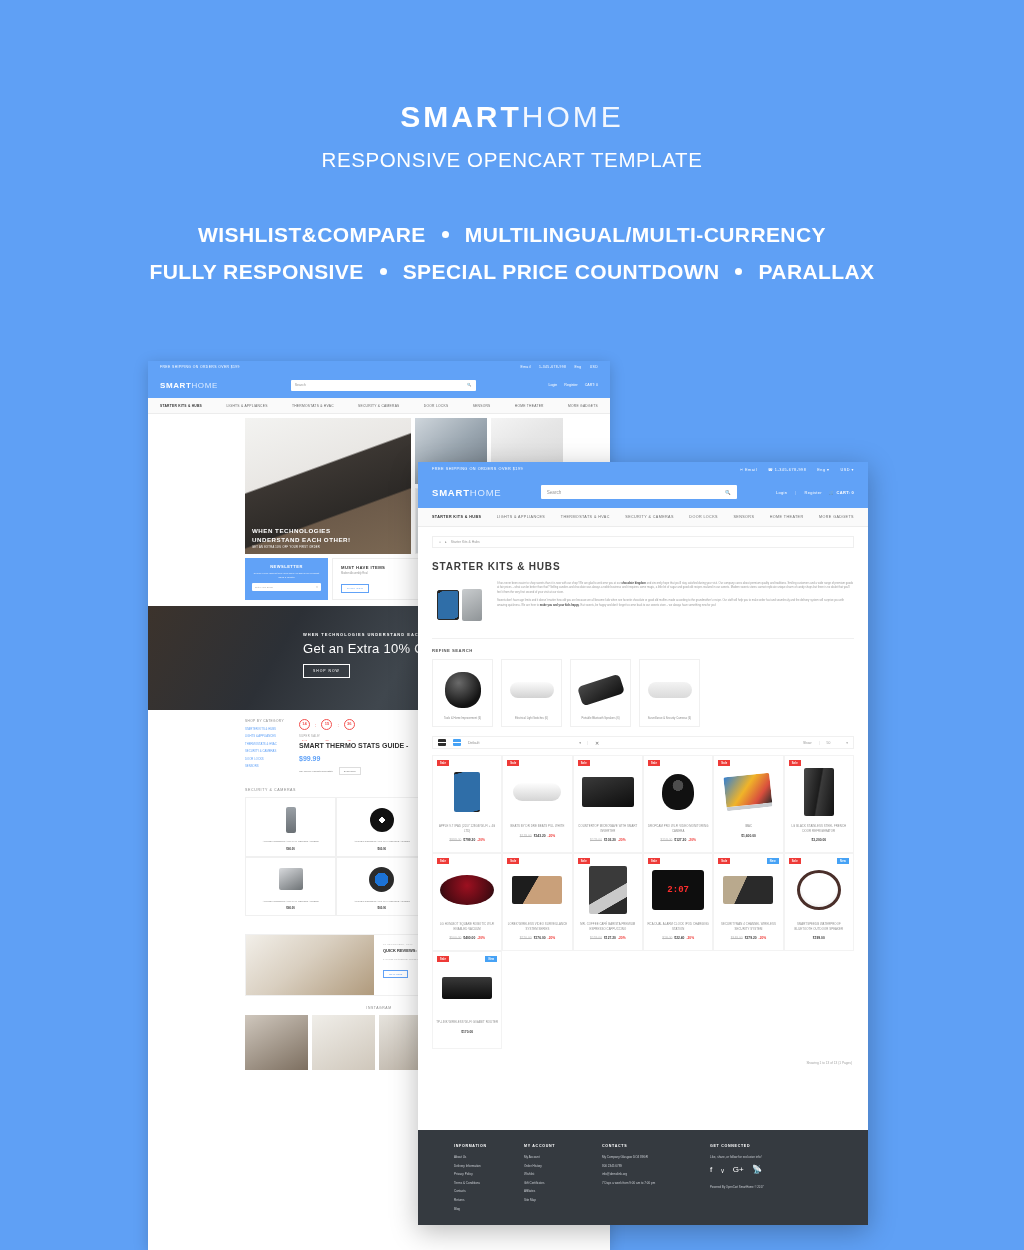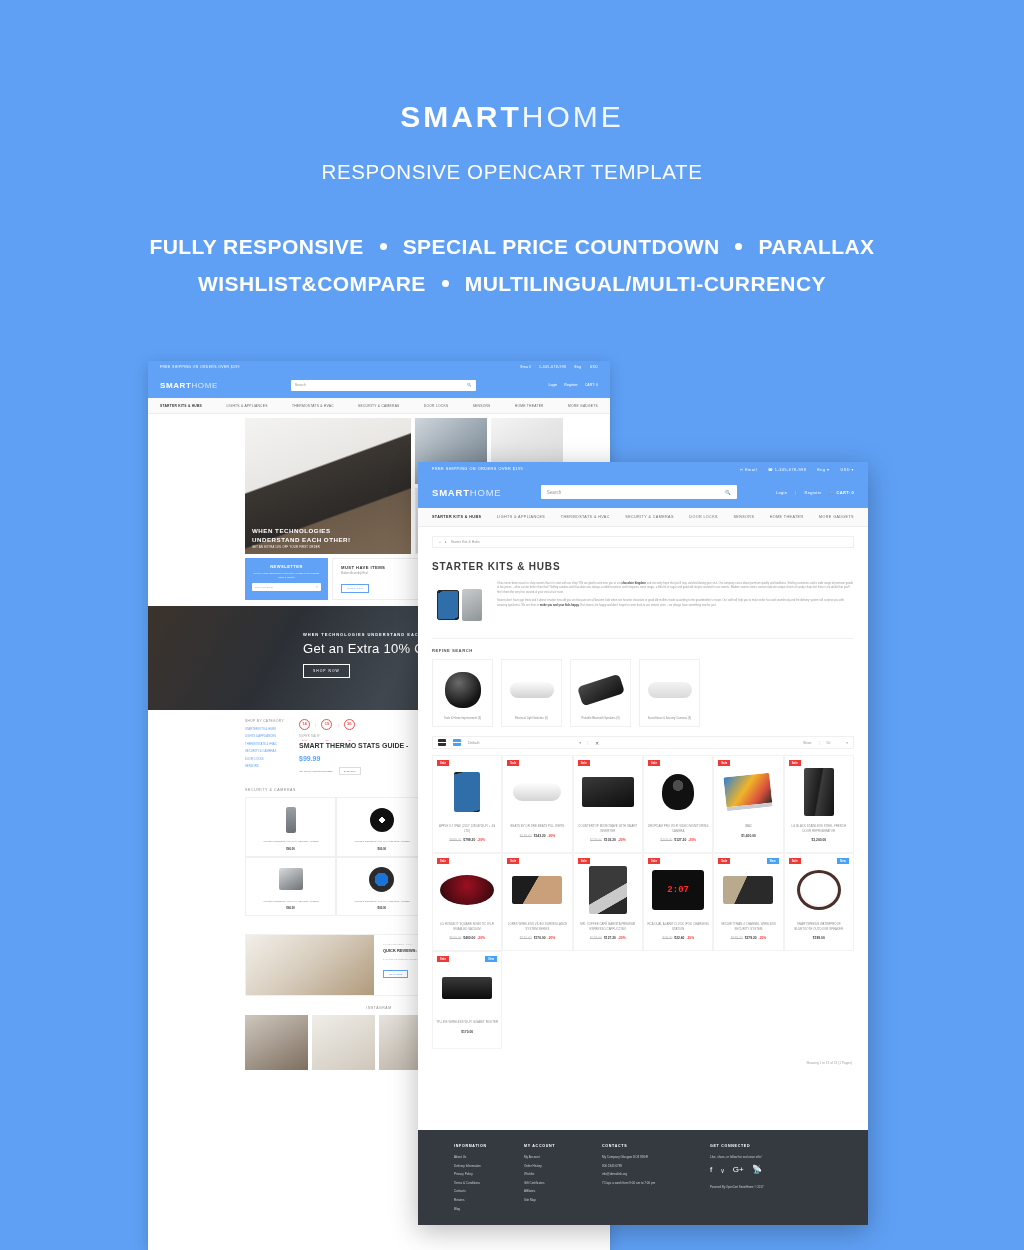--- a/index.html
+++ b/index.html
@@ -9,21 +9,21 @@
     font-family: "Liberation Sans", sans-serif;
     overflow: hidden;
     position: relative;
   }
 
   
   .promo { text-align: center; padding-top: 102px; color: #fff; }
   .promo-logo { font-size: 30px; letter-spacing: 3px; line-height: 1; }
   .promo-logo .b { font-weight: bold; }
   .promo-logo .l { font-weight: 300; opacity: .92; }
-  .promo-sub { font-size: 20.5px; letter-spacing: .6px; margin-top: 28px; font-weight: 400; }
+  .promo-sub { font-size: 20.5px; letter-spacing: .6px; margin-top: 16px; font-weight: 400; }
   .promo-feat { margin-top: 44px; font-size: 21px; font-weight: bold; letter-spacing: .4px; line-height: 37px; }
   .promo-feat .dot { display: inline-block; width: 7px; height: 7px; border-radius: 50%; background: #fff; vertical-align: middle; margin: 0 16px 3px; }
 
   
   .shot { position: absolute; background: #fff; overflow: hidden; }
   .topbar { background: #61a2f7; color: #fff; display: flex; align-items: center; }
   .navbar { background: #61a2f7; display: flex; align-items: center; }
   .menubar { background: #fafafa; border-bottom: 1px solid #ececec; display: flex; align-items: center; }
   .logo-b { font-weight: bold; color: #fff; }
   .logo-l { font-weight: 300; color: #dcebff; }
@@ -173,24 +173,24 @@
 </head>
 <body>
 
 <div class="promo">
   <div class="promo-logo">
     <span class="b">SMART</span><span class="l">HOME</span>
   </div>
   <div class="promo-sub">RESPONSIVE OPENCART TEMPLATE</div>
   <div class="promo-feat">
     <div>
+      <span>WISHLIST&amp;COMPARE</span><span class="dot"></span><span>MULTILINGUAL/MULTI-CURRENCY</span>
+    </div>
+    <div>
       <span>FULLY RESPONSIVE</span><span class="dot"></span><span>SPECIAL PRICE COUNTDOWN</span><span class="dot"></span><span>PARALLAX</span>
-    </div>
-    <div>
-      <span>WISHLIST&amp;COMPARE</span><span class="dot"></span><span>MULTILINGUAL/MULTI-CURRENCY</span>
     </div>
   </div>
 </div>
 
 <div class="shot" id="home">
   <div class="topbar">
     <span>FREE SHIPPING ON ORDERS OVER $199</span>
     <span style="display:flex;gap:8px;align-items:center">
       <span>Email</span>
       <span>1-345-678-998</span>

